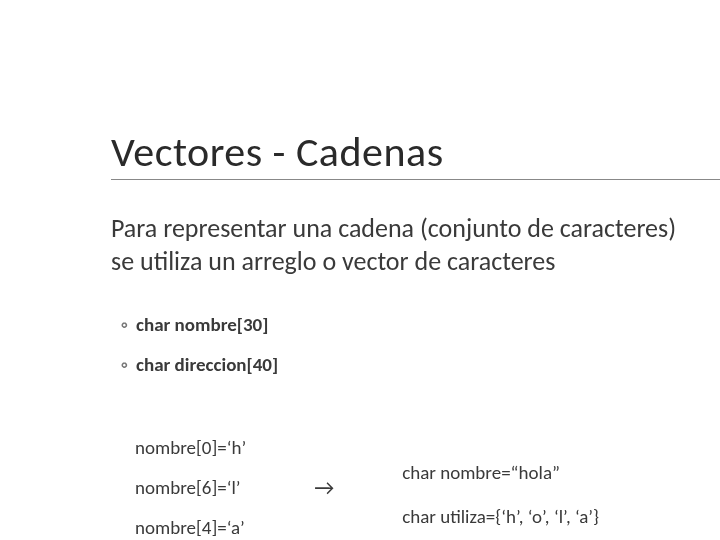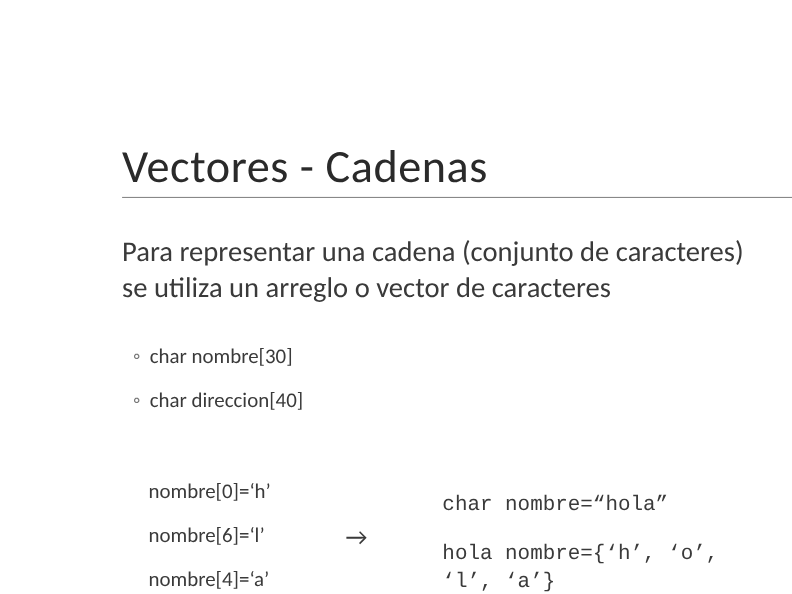--- a/index.html
+++ b/index.html
@@ -30,20 +30,21 @@
   .intro {
     font-family: Calibri, sans-serif;
     font-size: 26px;
     color: #3a3a3a;
     line-height: 1.25;
     margin-bottom: 35px;
   }
   .bullets {
     margin-left: 10px;
     margin-bottom: 30px;
+    font-weight: bold;
   }
   .bullet {
     font-family: Calibri, sans-serif;
     font-size: 19px;
     color: #3a3a3a;
     line-height: 1.35;
   }
   .bullet::before {
     content: "◦ ";
     color: #777;
@@ -59,21 +60,21 @@
     font-family: Calibri, sans-serif;
     font-size: 19px;
     color: #3a3a3a;
     line-height: 1.35;
   }
   .arrow {
     font-family: Calibri, sans-serif;
     font-size: 22px;
     color: #3a3a3a;
   }
-  .col-right div { margin-bottom: 18px; font-family: Liberation Mono, monospace; }
+  .col-right div { margin-bottom: 18px; }
   .col-right div:last-child { margin-bottom: 0; }
   .footer {
     position: absolute;
     left: 0;
     bottom: 0;
     width: 720px;
     height: 20px;
     display: flex;
   }
   .footer .bar1 { background: #c05016; width: 22%; height: 100%; }
@@ -95,21 +96,21 @@
 
   <div class="cols">
     <div class="col-left">
       <div>nombre[0]=‘h’</div>
       <div>nombre[6]=‘l’</div>
       <div>nombre[4]=‘a’</div>
     </div>
     <div class="arrow">→</div>
     <div class="col-right">
       <div>char nombre=“hola”</div>
-      <div>hola nombre={‘h’, ‘o’, ‘l’, ‘a’}</div>
+      <div>char utiliza={‘h’, ‘o’, ‘l’, ‘a’}</div>
     </div>
   </div>
 
   <div class="footer">
     <div class="bar1"></div>
     <div class="bar2"></div>
   </div>
 
 </div>
 

